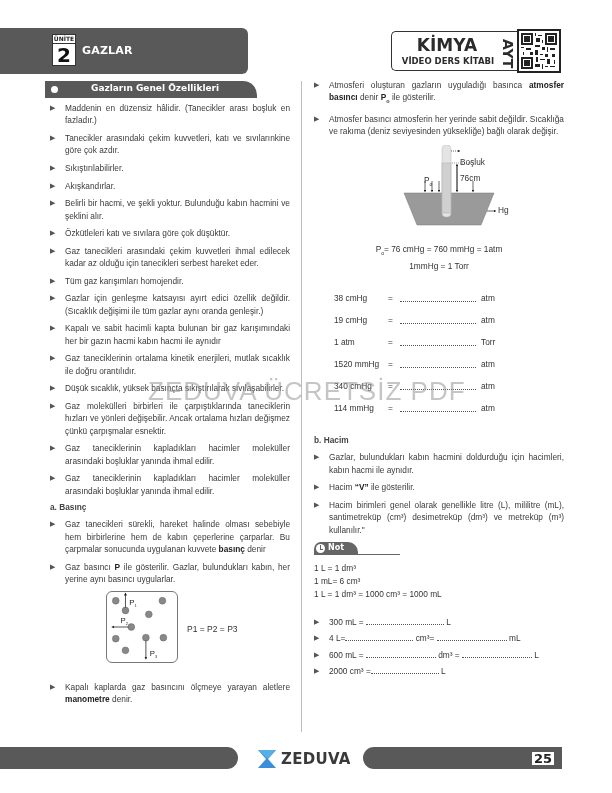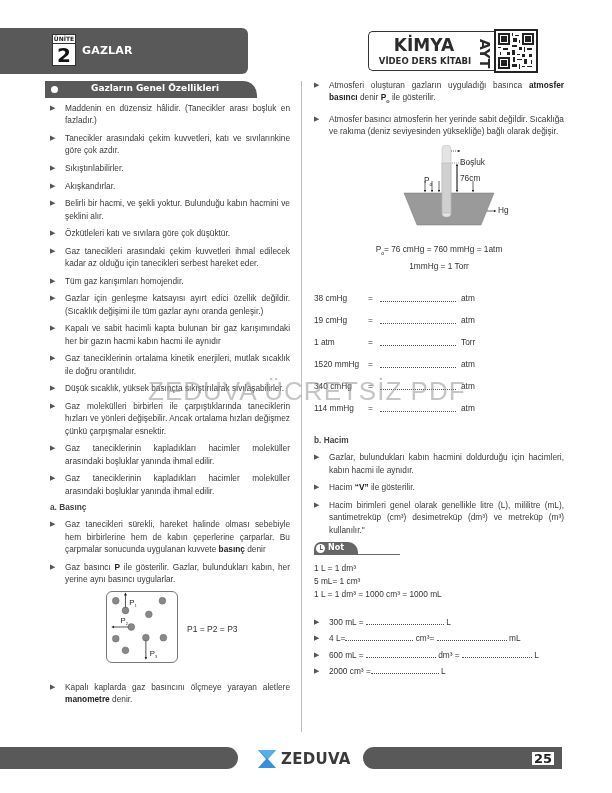--- a/index.html
+++ b/index.html
@@ -6,21 +6,21 @@
   html, body { width: 612px; height: 793px; background: #ffffff; overflow: hidden; }
   body { position: relative; font-family: "Liberation Sans", sans-serif; color: #2a2a2a; }
 
   
   .hdr-band { position: absolute; left: 0; top: 28px; width: 248px; height: 46px; background: #595959; border-radius: 0 6px 6px 0; }
   .unite-box { position: absolute; left: 52px; top: 34px; width: 24px; height: 32px; background: #fff; border: 1px solid #333; text-align: center; }
   .unite-box .lbl { font-family: "DejaVu Sans", sans-serif; font-size: 6px; font-weight: bold; line-height: 8px; color: #222; border-bottom: 1px solid #333; display:block; }
   .unite-box .num { font-family: "DejaVu Sans", sans-serif; font-size: 20px; font-weight: bold; line-height: 22px; color: #111; display:block; }
   .chapter-title { position: absolute; left: 82px; top: 44px; font-family: "DejaVu Sans", sans-serif; font-size: 11px; font-weight: bold; color: #fff; letter-spacing: 0.2px; }
 
-  .brand-box { position: absolute; left: 368px; top: 29px; width: 140px; height: 44px; text-decoration: underline; }
+  .brand-box { position: absolute; left: 391px; top: 29px; width: 140px; height: 44px; text-decoration: underline; }
   .brand-inner { position: absolute; left: 0; top: 2px; width: 126px; height: 40px; border: 1.5px solid #333; border-right: none; border-radius: 5px 0 0 5px; background: #fff; }
   .brand-title { position: absolute; left: 0; top: 3px; width: 110px; text-align: center; font-family: "DejaVu Sans", sans-serif; font-weight: bold; font-size: 17px; color: #2b2b2b; }
   .brand-sub { position: absolute; left: 0; top: 24px; width: 112px; text-align: center; font-family: "DejaVu Sans", sans-serif; font-weight: bold; font-size: 8.5px; color: #2b2b2b; }
   .brand-ayt { position: absolute; left: 104px; top: 5px; width: 22px; height: 34px; font-family: "DejaVu Sans", sans-serif; font-weight: bold; font-size: 14px; color: #2b2b2b; writing-mode: vertical-rl; text-align: center; line-height: 20px; }
   .qr { position: absolute; left: 126px; top: 0; width: 44px; height: 44px; border: 2px solid #222; background: #fff; padding: 2px; }
   .qr svg { width: 36px; height: 36px; display: block; }
 
   
   .sec-head { position: absolute; left: 45px; top: 81px; width: 212px; height: 17px; background: #595959; border-radius: 0 14px 0 0; }
   .sec-head .dot { position: absolute; left: 6px; top: 5px; width: 7px; height: 7px; background: #fff; border-radius: 50%; }
@@ -42,21 +42,21 @@
   .pbox svg { width: 100%; height: 100%; }
   .peq { position: absolute; left: 137px; top: 33px; font-size: 8.5px; color: #333; }
 
   
   .baro { position: relative; height: 98px; margin-top: 8px; }
   .baro svg { position: absolute; left: 85px; top: 0; width: 110px; height: 95px; }
   .baro-l { position: absolute; font-size: 8.3px; color: #333; }
   .eq-line { text-align: center; font-size: 8.3px; color: #333; line-height: 13px; }
   .eq-line sub { font-size: 5px; }
 
-  .conv-table { margin-top: 14px; }
+  .conv-table { margin-top: 14px; margin-left: 20px; }
   .conv-row { display: flex; font-size: 8.3px; color: #333; height: 22px; align-items: center; }
   .conv-row .a { width: 54px; }
   .conv-row .eq { width: 12px; }
   .conv-row .dots { width: 76px; border-bottom: 1px dotted #555; height: 7px; margin-right: 5px; }
   .conv-row .u { width: 30px; }
 
   .note-badge { position: relative; height: 16px; margin: 6px 0 4px 0; }
   .note-badge .tab { position: absolute; left: 0; top: 0; width: 44px; height: 13px; background: #666; border-radius: 7px 10px 0 0; }
   .note-badge .clock { position: absolute; left: 2px; top: 2px; width: 9px; height: 9px; border-radius: 50%; background: #fff; }
   .note-badge .clock::after { content: ""; position: absolute; left: 4px; top: 1.5px; width: 1px; height: 4px; background: #666; }
@@ -283,21 +283,21 @@
   <div class="bul"><span>Hacim </span><b>“V”</b><span> ile gösterilir.</span></div>
   <div class="bul">Hacim birimleri genel olarak genellikle litre (L), mililitre (mL), santimetreküp (cm³) desimetreküp (dm³) ve metreküp (m³) kullanılır."</div>
 
   <div class="note-badge">
     <div class="tab"></div>
     <div class="clock"></div>
     <span class="lbl">Not</span>
     <div class="line"></div>
   </div>
   <div class="note-line">1 L = 1 dm³</div>
-  <div class="note-line">5 mL= 1 cm³</div>
+  <div class="note-line">1 mL= 6 cm³</div>
   <div class="note-line">1 L = 1 dm³ = 1000 cm³ = 1000 mL</div>
 
   <div style="height:16px"></div>
   <div class="ex"><span>300 mL =</span> <span class="d" style="width:78px"></span> <span>L</span></div>
   <div class="ex"><span>4 L=</span><span class="d" style="width:68px"></span> <span>cm³=</span> <span class="d" style="width:70px"></span> <span>mL</span></div>
   <div class="ex"><span>600 mL =</span> <span class="d" style="width:70px"></span> <span>dm³ =</span> <span class="d" style="width:70px"></span> <span>L</span></div>
   <div class="ex"><span>2000 cm³ =</span><span class="d" style="width:68px"></span> <span>L</span></div>
 </div>
 
 <div class="watermark">ZEDUVA ÜCRETSİZ PDF</div>

